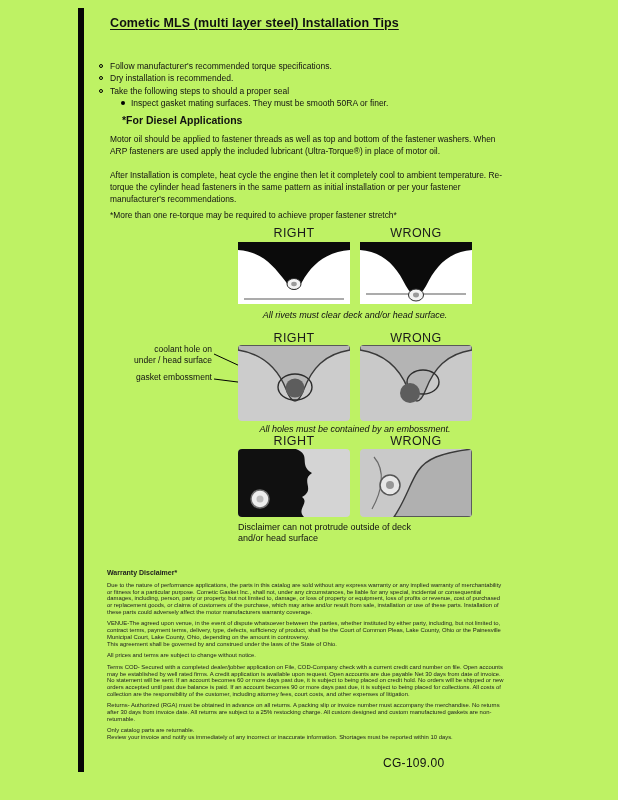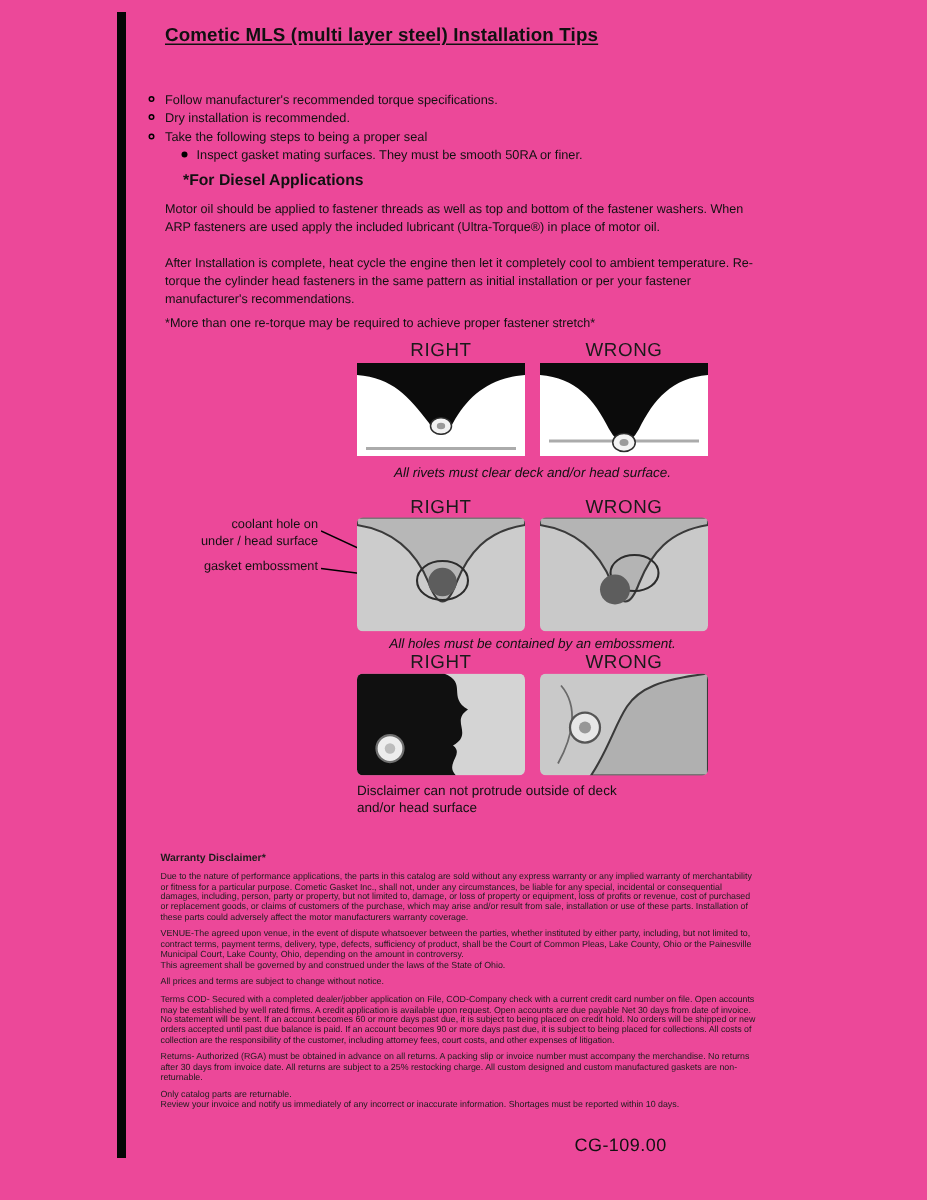--- a/index.html
+++ b/index.html
@@ -1,18 +1,18 @@
 <!DOCTYPE html>
 <html><head>
 <meta charset="utf-8">
 <style>
   * { margin:0; padding:0; box-sizing:border-box; }
   html,body { background:#ffffff; }
   body { font-family:"Liberation Sans", sans-serif; color:#111; }
-  .page { position:relative; width:618px; height:800px; background:#ec4899; overflow:hidden; }
+  .page { position:relative; width:618px; height:800px; background:#bef264; overflow:hidden; }
 
   .spine { position:absolute; left:78px; top:8px; width:6px; height:764px; background:#060606; }
 
   .title { position:absolute; left:110px; top:16px; font-size:12.5px; font-weight:bold;
            text-decoration:underline; text-underline-offset:2px; white-space:nowrap; letter-spacing:.1px; }
 
   .tips { position:absolute; left:99px; top:60px; font-size:8.5px; line-height:12.4px; }
   .tip-row { display:flex; align-items:flex-start; white-space:nowrap; }
   .tip-row.sub { margin-left:22px; }
   .o-bullet { flex:none; width:4px; height:4px; border:1px solid #000; border-radius:50%; margin:4px 7px 0 0; }
@@ -54,21 +54,21 @@
     <div class="tip-row">
       <span class="o-bullet"></span>
       <span>Follow manufacturer's recommended torque specifications.</span>
     </div>
     <div class="tip-row">
       <span class="o-bullet"></span>
       <span>Dry installation is recommended.</span>
     </div>
     <div class="tip-row">
       <span class="o-bullet"></span>
-      <span>Take the following steps to being a proper seal</span>
+      <span>Take the following steps to should a proper seal</span>
     </div>
     <div class="tip-row sub">
       <span class="d-bullet"></span>
       <span>Inspect gasket mating surfaces.  They must be smooth 50RA or finer.</span>
     </div>
   </div>
 
   <div class="diesel-heading">*For Diesel Applications</div>
   <div class="para para2">After Installation is complete, heat cycle the engine then let it completely cool to ambient temperature. Re-torque the cylinder head fasteners in the same pattern as initial installation or per your fastener manufacturer's recommendations.</div>
   <div class="para para1">Motor oil should be applied to fastener threads as well as top and bottom of the fastener washers. When ARP fasteners are used apply the included lubricant (Ultra-Torque®) in place of motor oil.</div>

